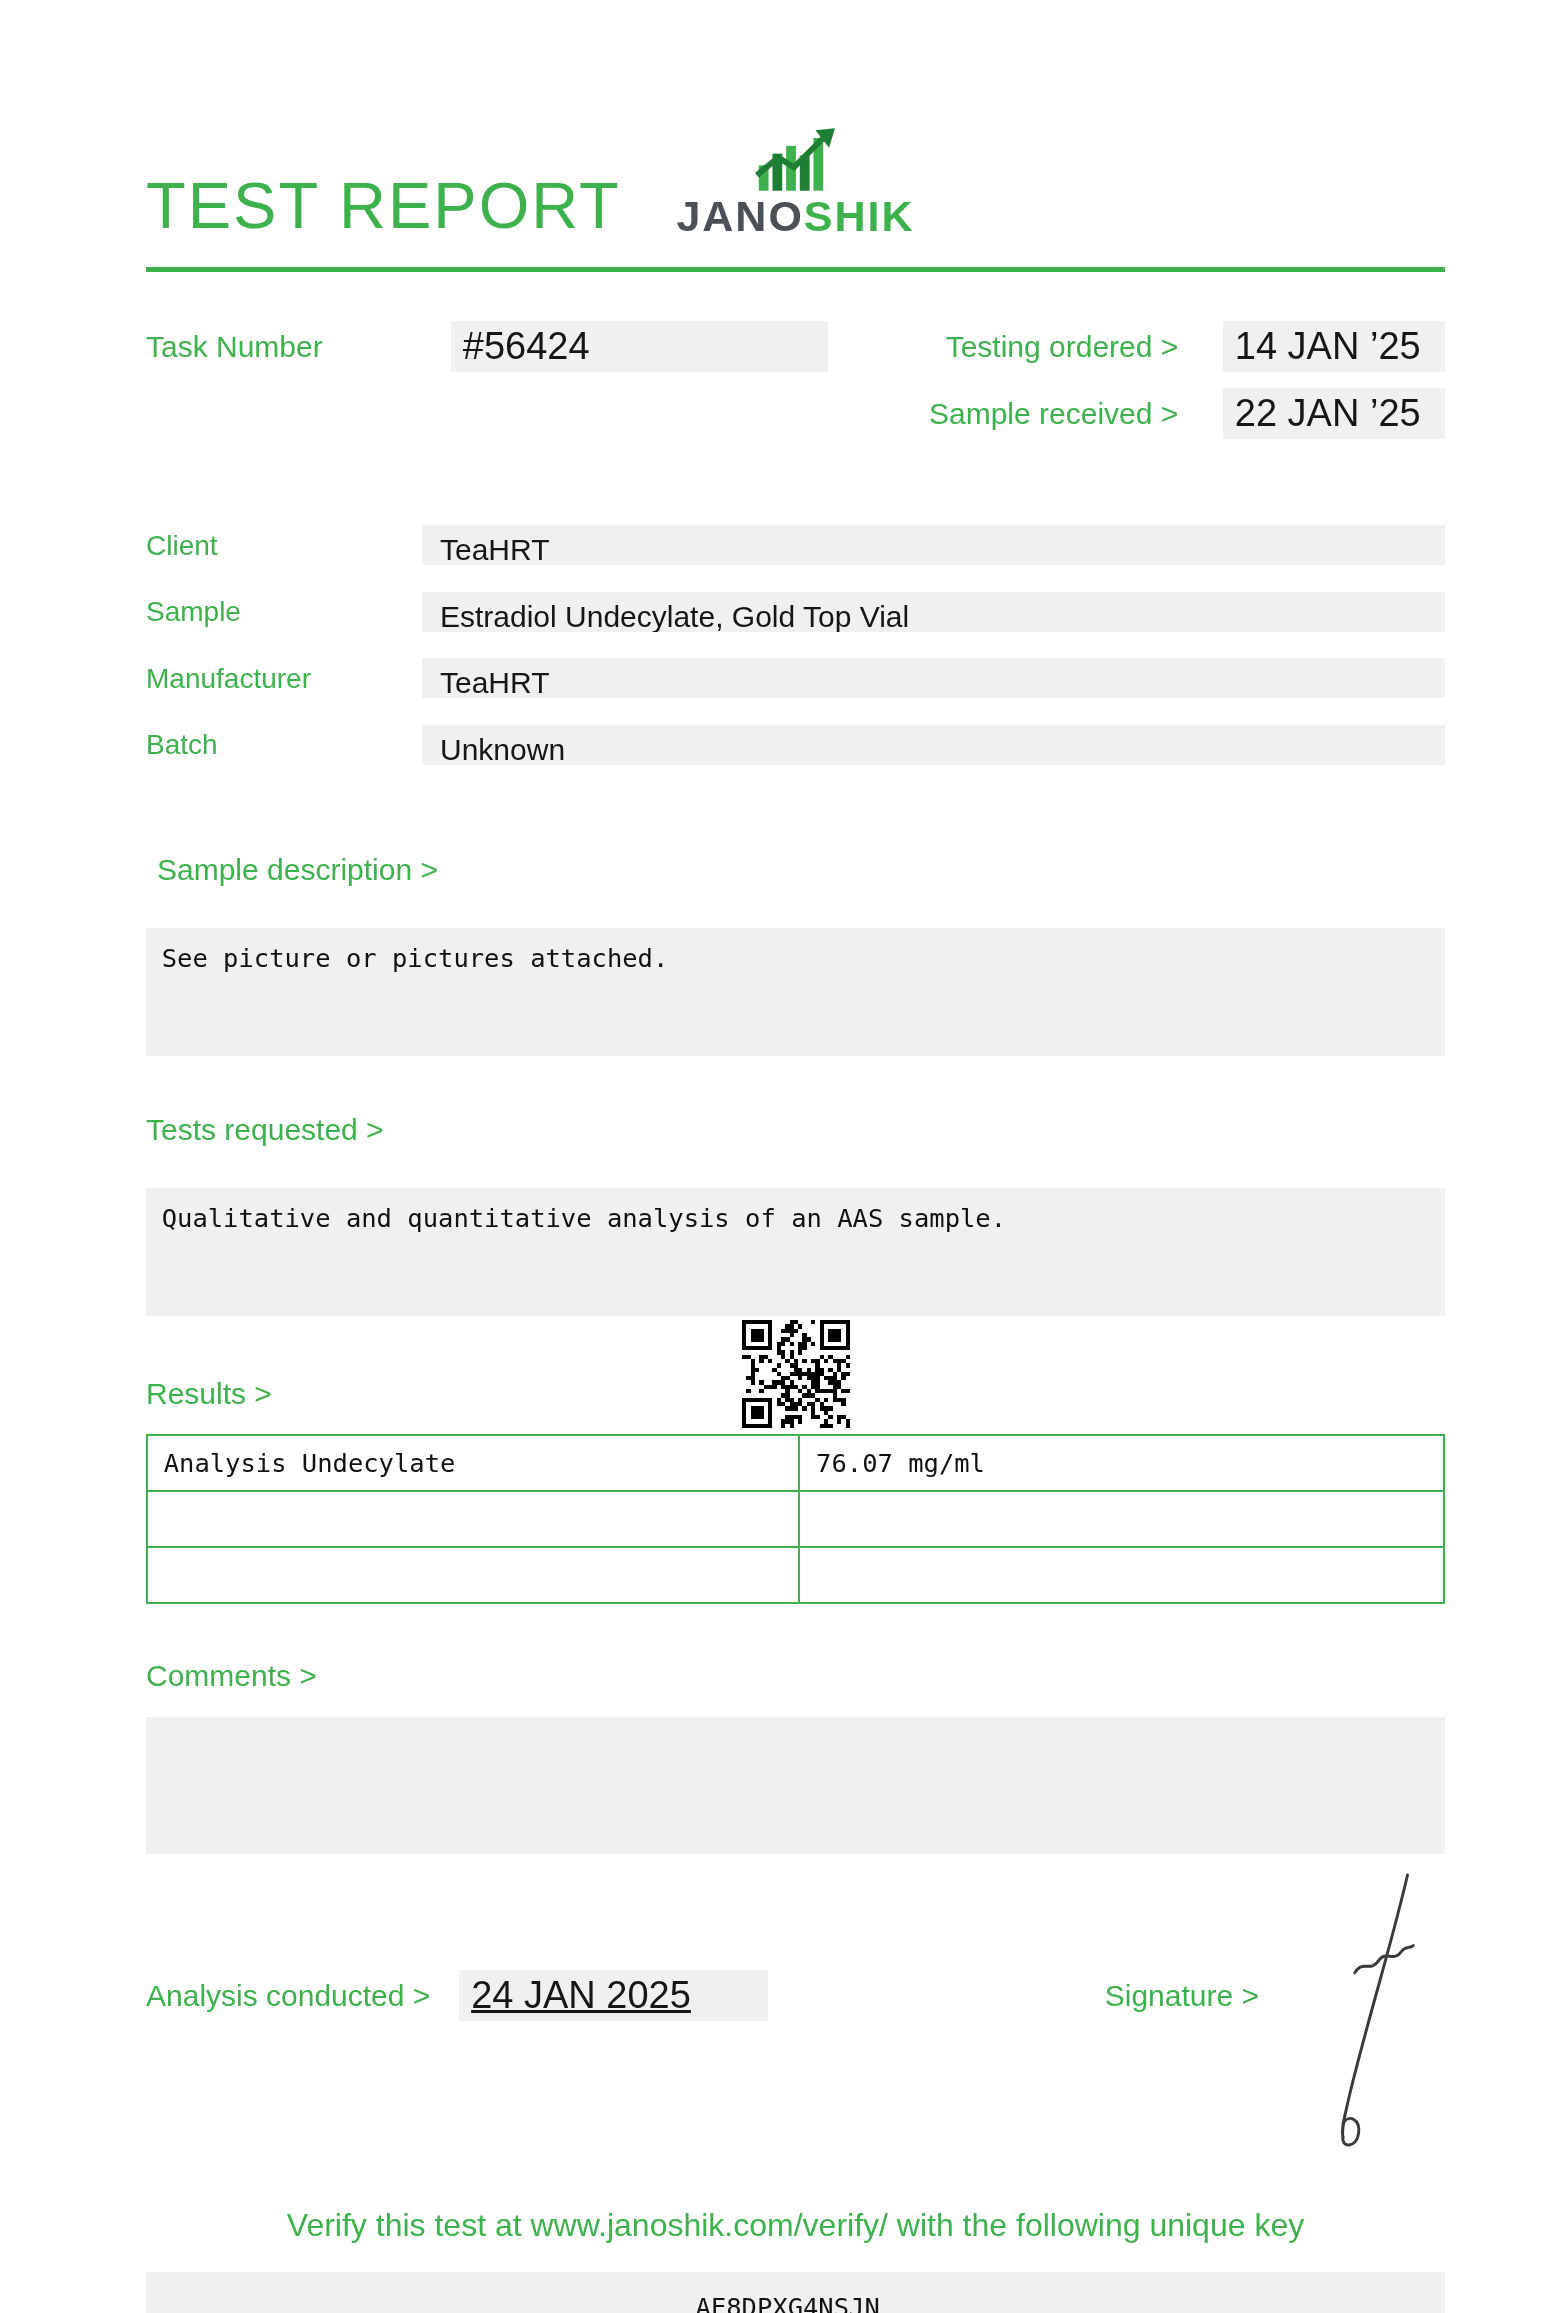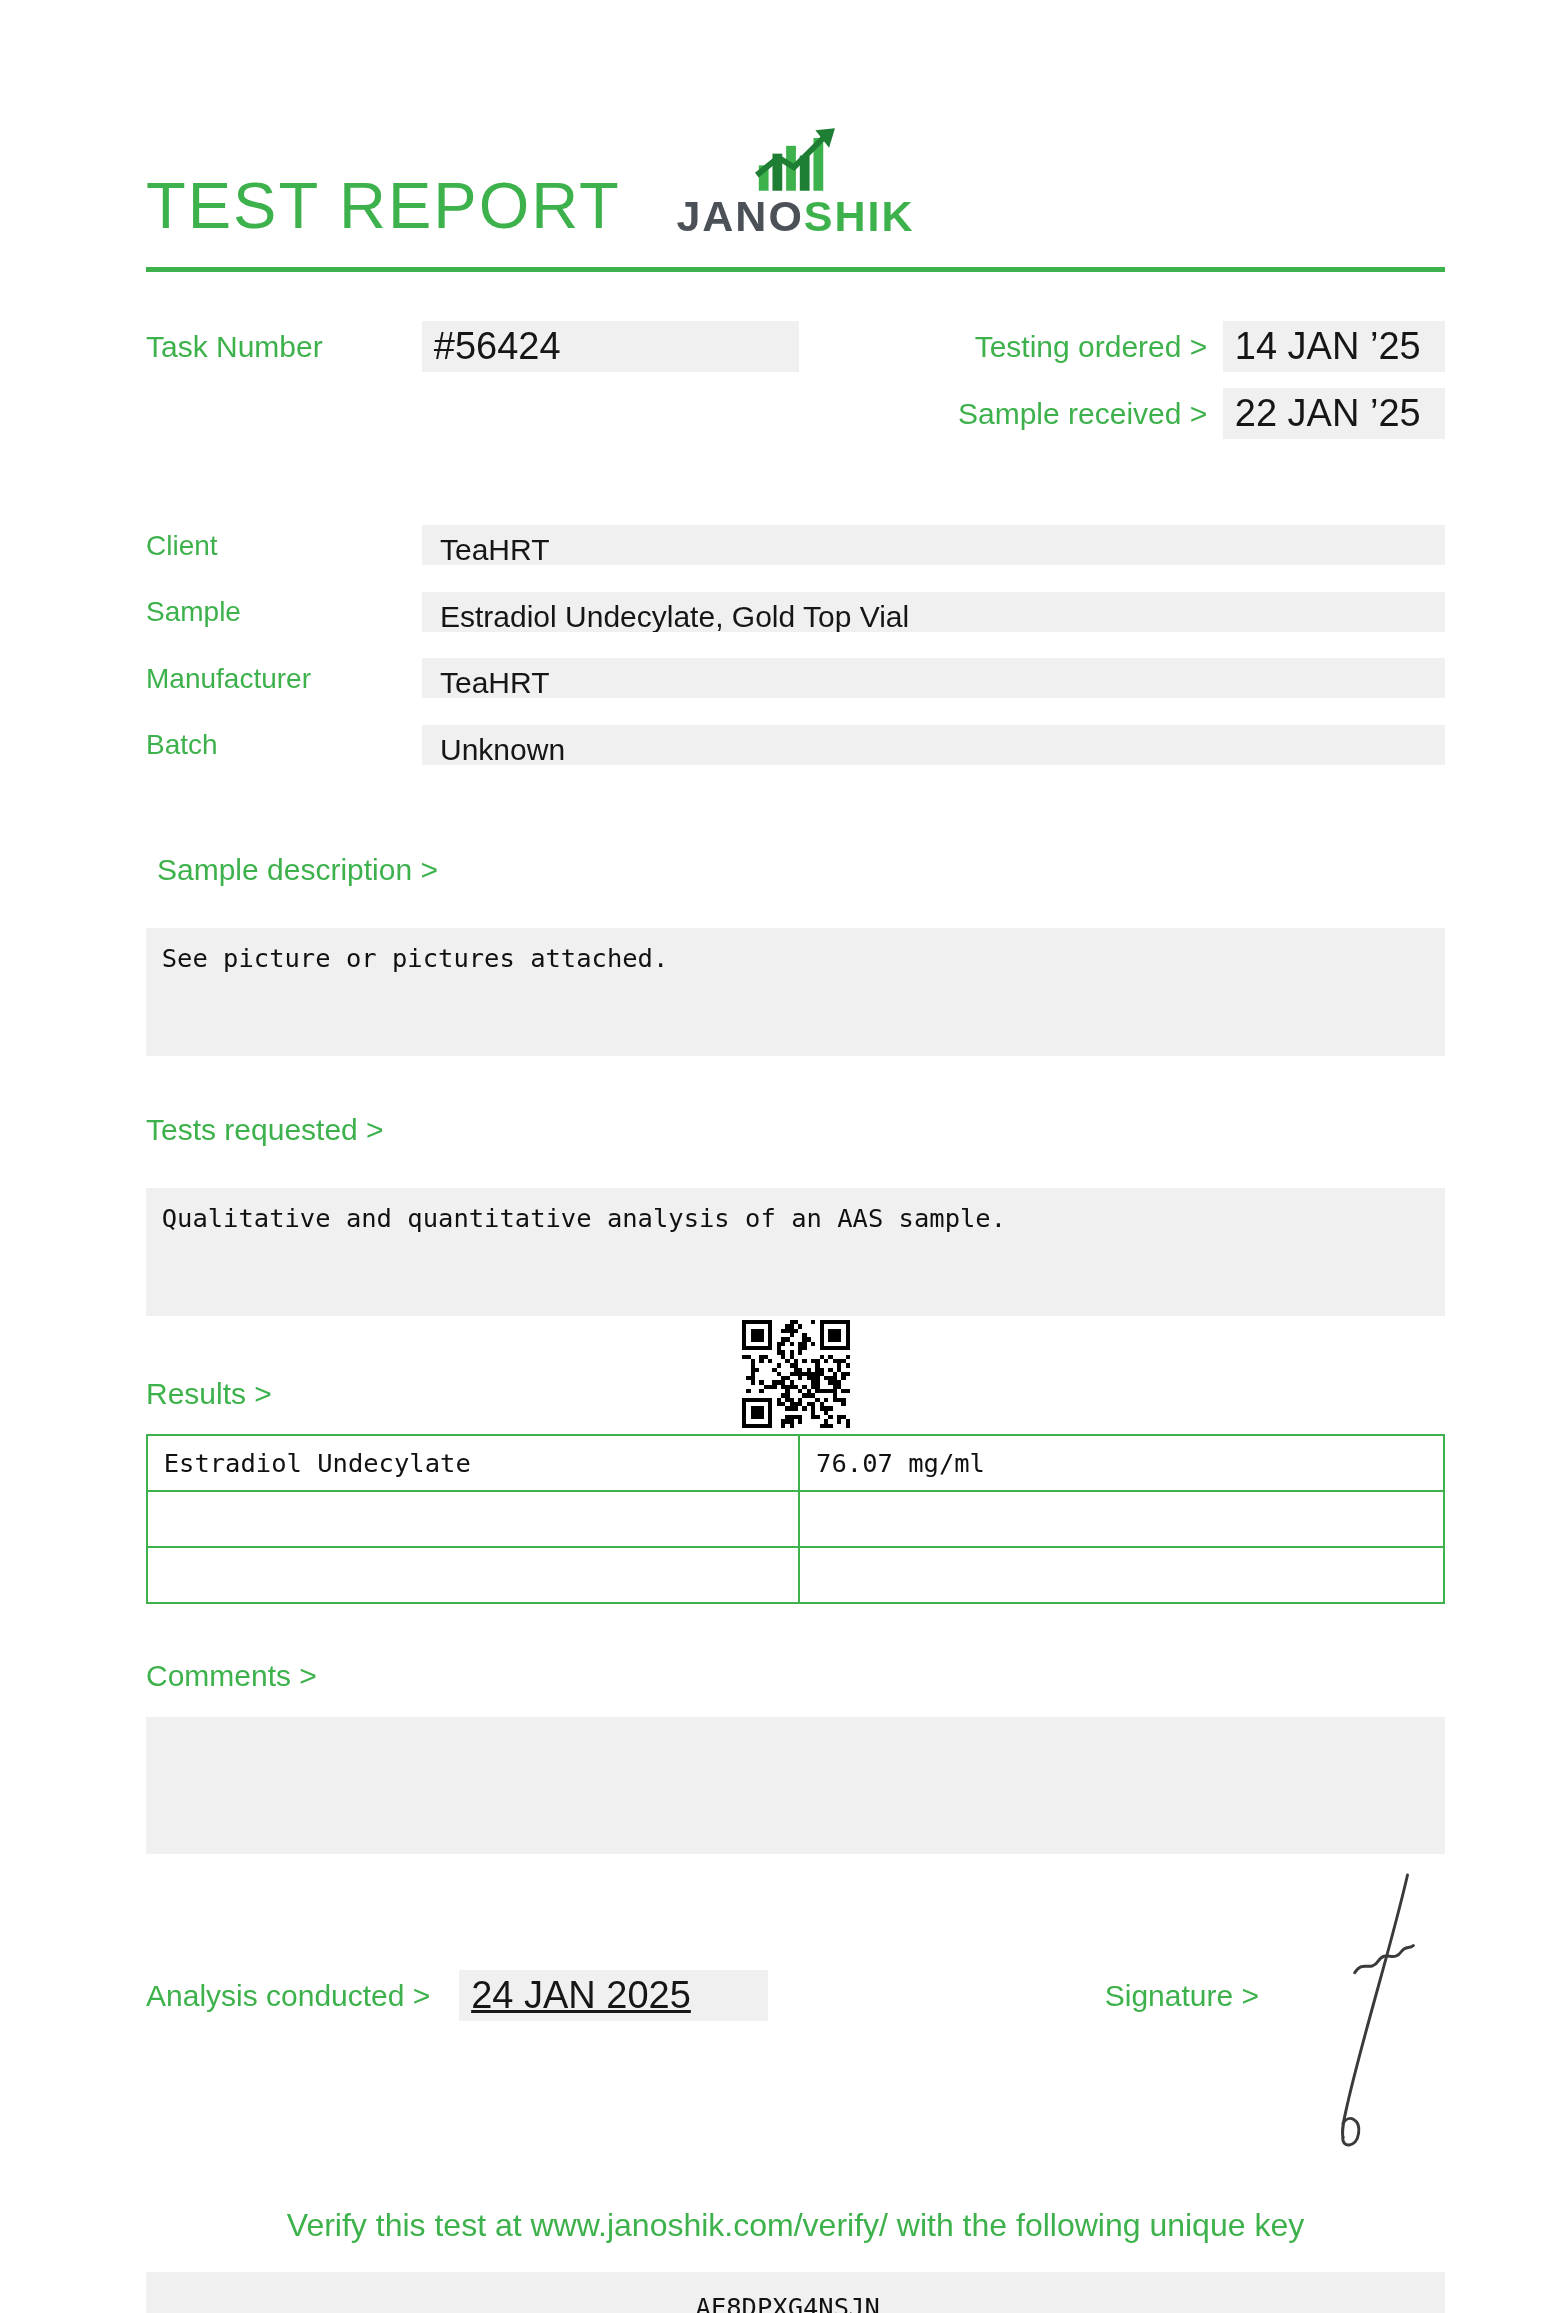--- a/index.html
+++ b/index.html
@@ -17,21 +17,21 @@
   .logo-icon { display:block; margin:0 auto 3.9px auto; width:82px; height:63px; }
   .wordmark { font-size:43px; font-weight:bold; letter-spacing:2px; line-height:1; }
   .wm-dark { color:#4b5157; }
   .wm-green { color:var(--accent); }
   .contact { position:absolute; right:-13.7px; top:137px; text-align:right;
              color:#53575c; font-size:24.5px; line-height:37px; }
   .rule { height:4.9px; background:var(--accent); }
 
   
   .meta { margin-top:49px; }
-  .meta-row { display:flex; align-items:center; }
+  .meta-row { display:flex; align-items:center;gap:29px; }
   .meta-row + .meta-row { margin-top:15.7px; }
   .g-label { color:var(--accent); font-size:30px; line-height:51px; white-space:nowrap; }
   .value-box { background:var(--box); font-size:38px; line-height:51px; height:51px;
                padding-left:11.8px; color:var(--ink); white-space:nowrap; overflow:hidden; }
   .task-label { width:276px; }
   .task-box { width:377px; }
   .date-box { width:222px; }
   .spacer { flex:1; }
   .lbl-gap { margin-right:15.7px; }
   .right-only { justify-content:flex-end; }
@@ -427,21 +427,21 @@
             <rect x="20" y="24" width="1" height="1"></rect>
             <rect x="24" y="24" width="1" height="1"></rect>
           </svg>
       </span>
       <div class="sec-head results-head">Results &gt;</div>
     </div>
 
     <table class="results">
       <tbody>
         <tr>
-          <td class="col-name">Estradiol Undecylate</td>
+          <td class="col-name">Analysis Undecylate</td>
           <td>76.07 mg/ml</td>
         </tr>
         <tr>
           <td class="col-name"></td>
           <td></td>
         </tr>
         <tr>
           <td class="col-name"></td>
           <td></td>
         </tr>

